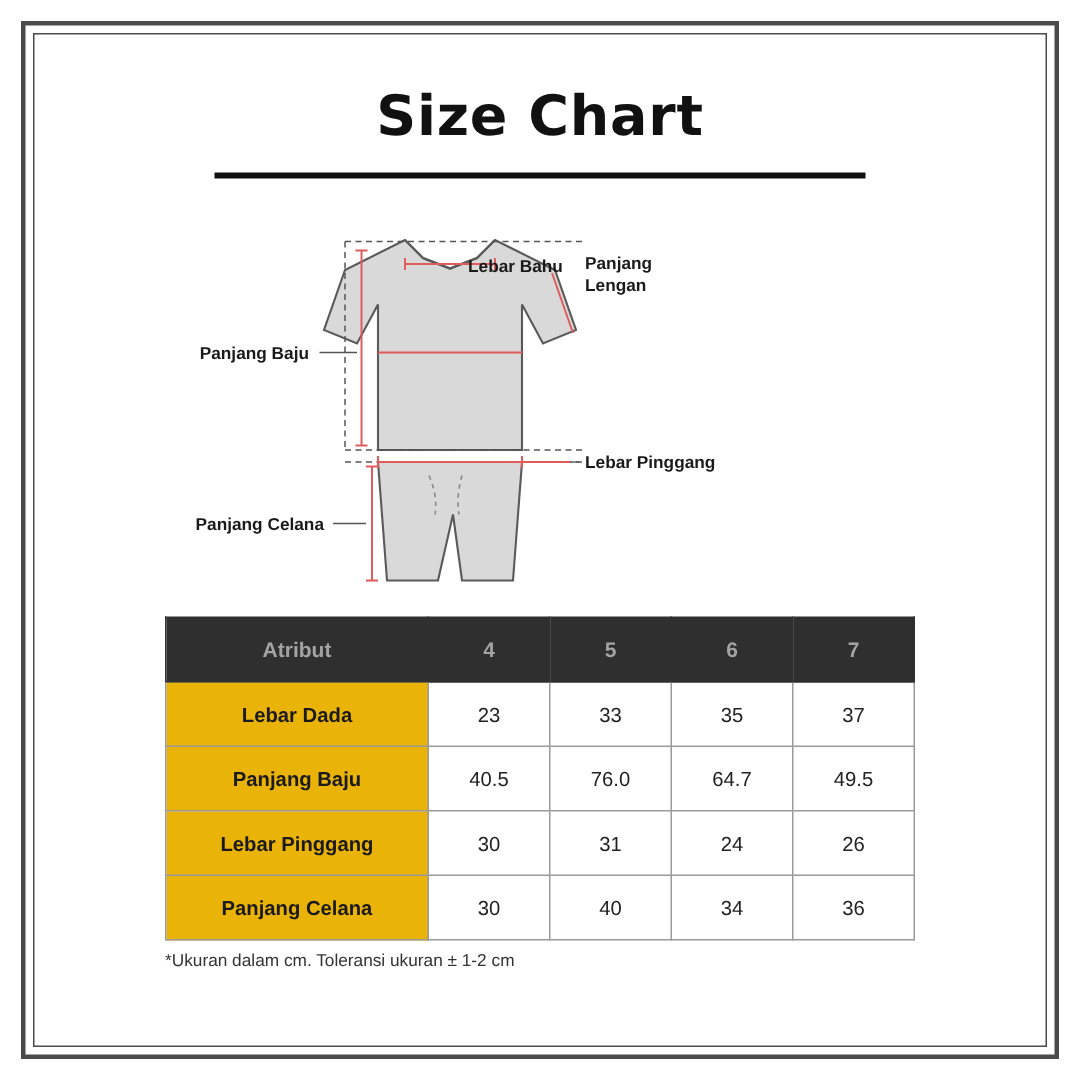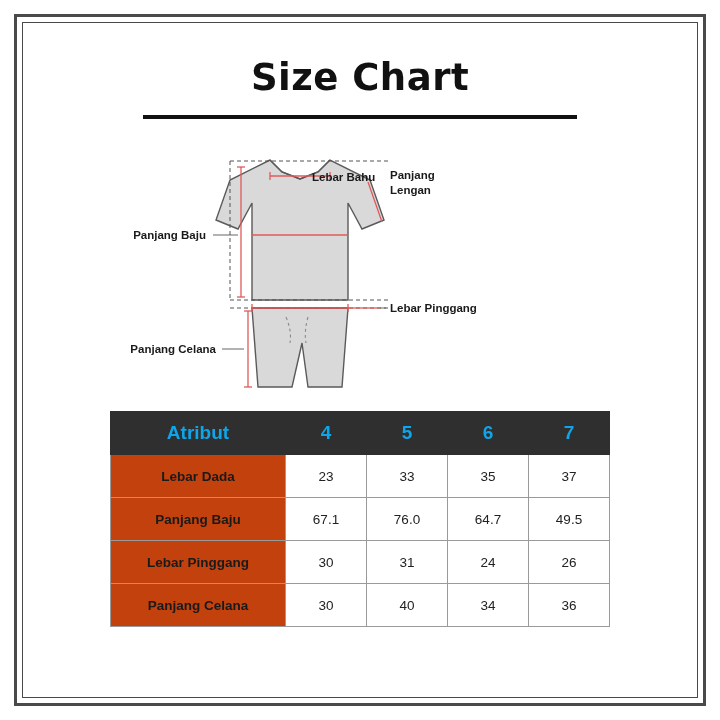--- a/index.html
+++ b/index.html
@@ -81,30 +81,30 @@
   table.size-table th, table.size-table td {
     border: 1px solid #9a9a9a;
     text-align: center;
     font-size: 13.5px;
     color: #222222;
     height: 42px;
     padding: 0 4px;
   }
   table.size-table thead th {
     background: #2f2f2f;
-    color: #0ea5e9;
+    color: #a3a3a3;
     font-weight: bold;
-    font-size: 19px;
+    font-size: 14px;
     border: 1px solid #2f2f2f;
   }
   table.size-table thead th.attr-head {
     width: 166px;
   }
   table.size-table tbody td.attr-cell {
-    background: #c2410c;
+    background: #eab308;
     font-weight: bold;
     color: #1a1a1a;
   }
   .footnote {
     width: 500px;
     margin: 8px auto 0 auto;
     font-size: 11.5px;
     color: #333333;
     text-align: left;
   }
@@ -195,21 +195,21 @@
       <tbody>
         <tr>
           <td class="attr-cell">Lebar Dada</td>
           <td>23</td>
           <td>33</td>
           <td>35</td>
           <td>37</td>
         </tr>
         <tr>
           <td class="attr-cell">Panjang Baju</td>
-          <td>67.1</td>
+          <td>40.5</td>
           <td>76.0</td>
           <td>64.7</td>
           <td>49.5</td>
         </tr>
         <tr>
           <td class="attr-cell">Lebar Pinggang</td>
           <td>30</td>
           <td>31</td>
           <td>24</td>
           <td>26</td>
@@ -217,15 +217,16 @@
         <tr>
           <td class="attr-cell">Panjang Celana</td>
           <td>30</td>
           <td>40</td>
           <td>34</td>
           <td>36</td>
         </tr>
       </tbody>
     </table>
 
+    <div class="footnote">*Ukuran dalam cm. Toleransi ukuran ± 1-2 cm</div>
 
   </div>
 </div>
 
 </body></html>

